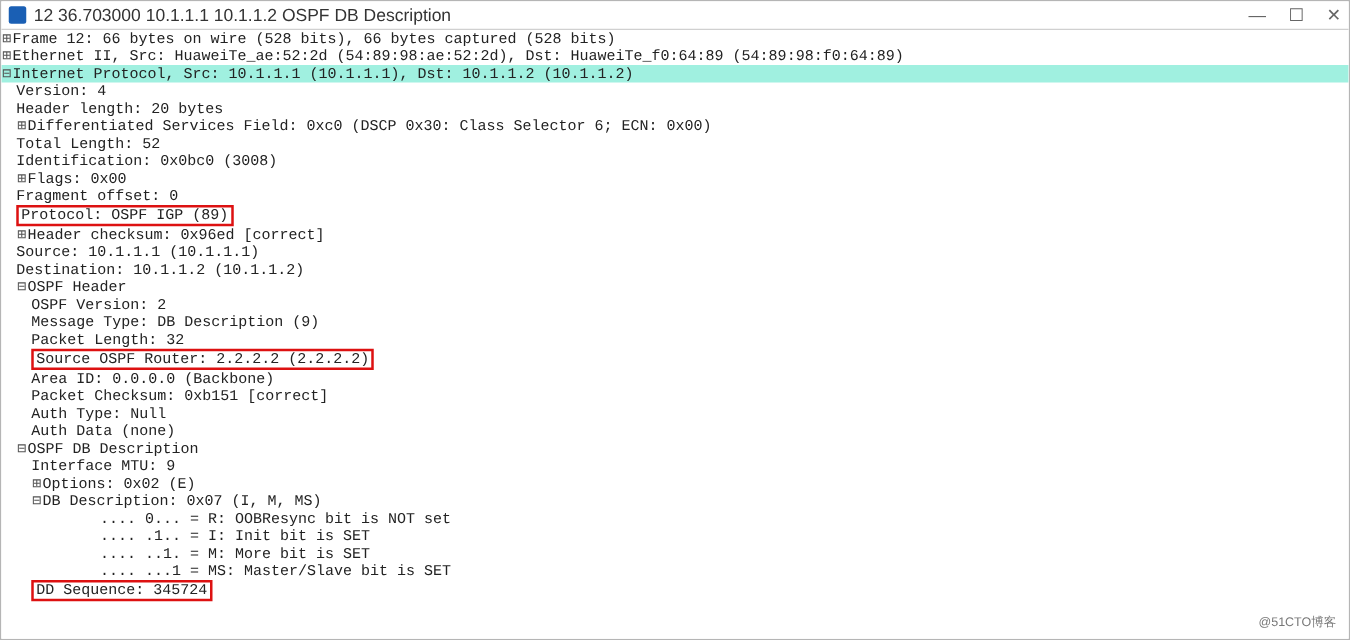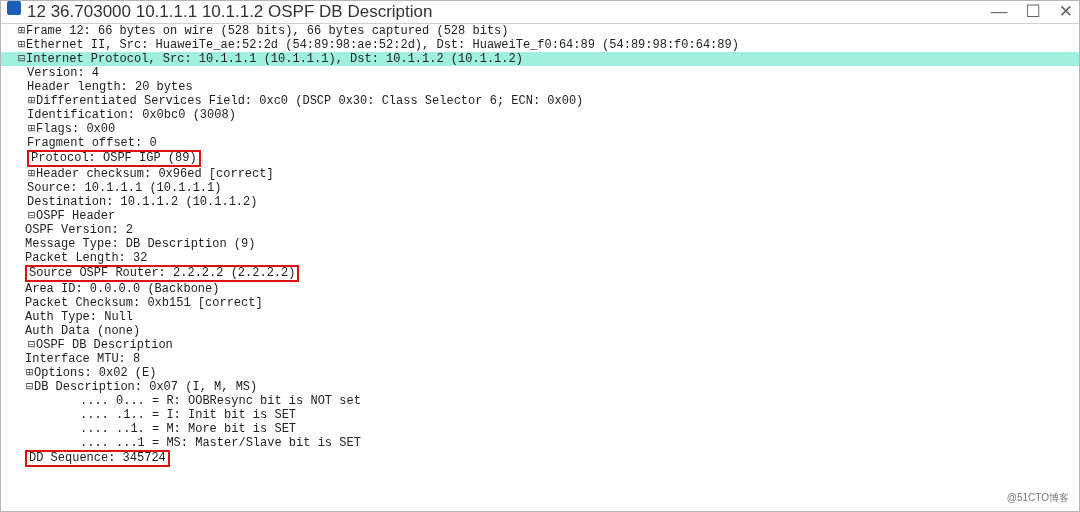--- a/index.html
+++ b/index.html
@@ -1,27 +1,27 @@
 <!DOCTYPE html>
 <html><head>
 <meta charset="utf-8">
 <style>
   html,body{margin:0;padding:0;font-family:"Consolas","Courier New",monospace;font-size:12px;color:#222;background:#fff}
   .window{width:1080px;height:512px;border:1px solid #b5b5b5;box-sizing:border-box;position:relative;overflow:hidden}
-  .titlebar{height:22px;line-height:22px;background:#fff;border-bottom:1px solid #d0d0d0;display:flex;padding:0 6px;font-family:Segoe UI,Arial,sans-serif;font-size:17px;color:#333}
+  .titlebar{height:22px;line-height:22px;background:#fff;border-bottom:1px solid #d0d0d0;display:flex;align-items:center;padding:0 6px;font-family:Segoe UI,Arial,sans-serif;font-size:14px;color:#333}
   .titlebar .icon{width:14px;height:14px;background:#1a5fb4;border-radius:2px;margin-right:6px}
   .win-controls{margin-left:auto;display:flex;gap:18px;color:#666}
   .win-controls span{cursor:pointer}
   .pane{height:calc(100% - 22px);overflow:auto;background:#fff}
-  .row{white-space:pre;line-height:14px;padding-left:16px}
+  .row{white-space:pre;line-height:14px;padding-left:0}
   .row .caret{display:inline-block;width:9px;text-align:center;color:#555;cursor:pointer}
   .hl-cyan{background:#a0f0e0}
   .hl-grey{background:#e8e8e8}
   .redbox{border:2px solid #d11;padding:0 2px;display:inline-block;line-height:13px}
-  .indent1{padding-left:26px}
+  .indent1{padding-left:12px}
   .indent2{padding-left:24px}
   .indent3{padding-left:79px}
   .watermark{position:absolute;right:10px;bottom:6px;color:#777;font-family:Arial,sans-serif;font-size:10px}
 </style>
 </head>
 <body>
 
 <div class="window">
 
   <div class="titlebar">
@@ -37,40 +37,41 @@
   <div class="pane">
 
     <div class="row"><span class="caret">⊞</span><span>Frame 12: 66 bytes on wire (528 bits), 66 bytes captured (528 bits)</span></div>
 
     <div class="row"><span class="caret">⊞</span><span>Ethernet II, Src: HuaweiTe_ae:52:2d (54:89:98:ae:52:2d), Dst: HuaweiTe_f0:64:89 (54:89:98:f0:64:89)</span></div>
 
     <div class="row hl-cyan"><span class="caret">⊟</span><span>Internet Protocol, Src: 10.1.1.1 (10.1.1.1), Dst: 10.1.1.2 (10.1.1.2)</span></div>
     <div class="row indent1"><span>Version: 4</span></div>
     <div class="row indent1"><span>Header length: 20 bytes</span></div>
     <div class="row indent1"><span class="caret">⊞</span><span>Differentiated Services Field: 0xc0 (DSCP 0x30: Class Selector 6; ECN: 0x00)</span></div>
+    <div class="row indent1"><span>Total Length: 52</span></div>
     <div class="row indent1"><span>Identification: 0x0bc0 (3008)</span></div>
     <div class="row indent1"><span class="caret">⊞</span><span>Flags: 0x00</span></div>
     <div class="row indent1"><span>Fragment offset: 0</span></div>
     <div class="row indent1"><span class="redbox"><span>Protocol: OSPF IGP (89)</span></span></div>
     <div class="row indent1"><span class="caret">⊞</span><span>Header checksum: 0x96ed [correct]</span></div>
     <div class="row indent1"><span>Source: 10.1.1.1 (10.1.1.1)</span></div>
     <div class="row indent1"><span>Destination: 10.1.1.2 (10.1.1.2)</span></div>
 
     <div class="row indent1"><span class="caret">⊟</span><span>OSPF Header</span></div>
     <div class="row indent2"><span>OSPF Version: 2</span></div>
     <div class="row indent2"><span>Message Type: DB Description (9)</span></div>
     <div class="row indent2"><span>Packet Length: 32</span></div>
     <div class="row indent2"><span class="redbox"><span>Source OSPF Router: 2.2.2.2 (2.2.2.2)</span></span></div>
     <div class="row indent2"><span>Area ID: 0.0.0.0 (Backbone)</span></div>
     <div class="row indent2"><span>Packet Checksum: 0xb151 [correct]</span></div>
     <div class="row indent2"><span>Auth Type: Null</span></div>
     <div class="row indent2"><span>Auth Data (none)</span></div>
 
     <div class="row indent1"><span class="caret">⊟</span><span>OSPF DB Description</span></div>
-    <div class="row indent2"><span>Interface MTU: 8</span></div>
+    <div class="row indent2"><span>Interface MTU: 9</span></div>
     <div class="row indent2"><span class="caret">⊞</span><span>Options: 0x02 (E)</span></div>
     <div class="row indent2"><span class="caret">⊟</span><span>DB Description: 0x07 (I, M, MS)</span></div>
     <div class="row indent3"><span>.... 0... = R: OOBResync bit is NOT set</span></div>
     <div class="row indent3"><span>.... .1.. = I: Init bit is SET</span></div>
     <div class="row indent3"><span>.... ..1. = M: More bit is SET</span></div>
     <div class="row indent3"><span>.... ...1 = MS: Master/Slave bit is SET</span></div>
     <div class="row indent2"><span class="redbox"><span>DD Sequence: 345724</span></span></div>
 
   </div>
 

